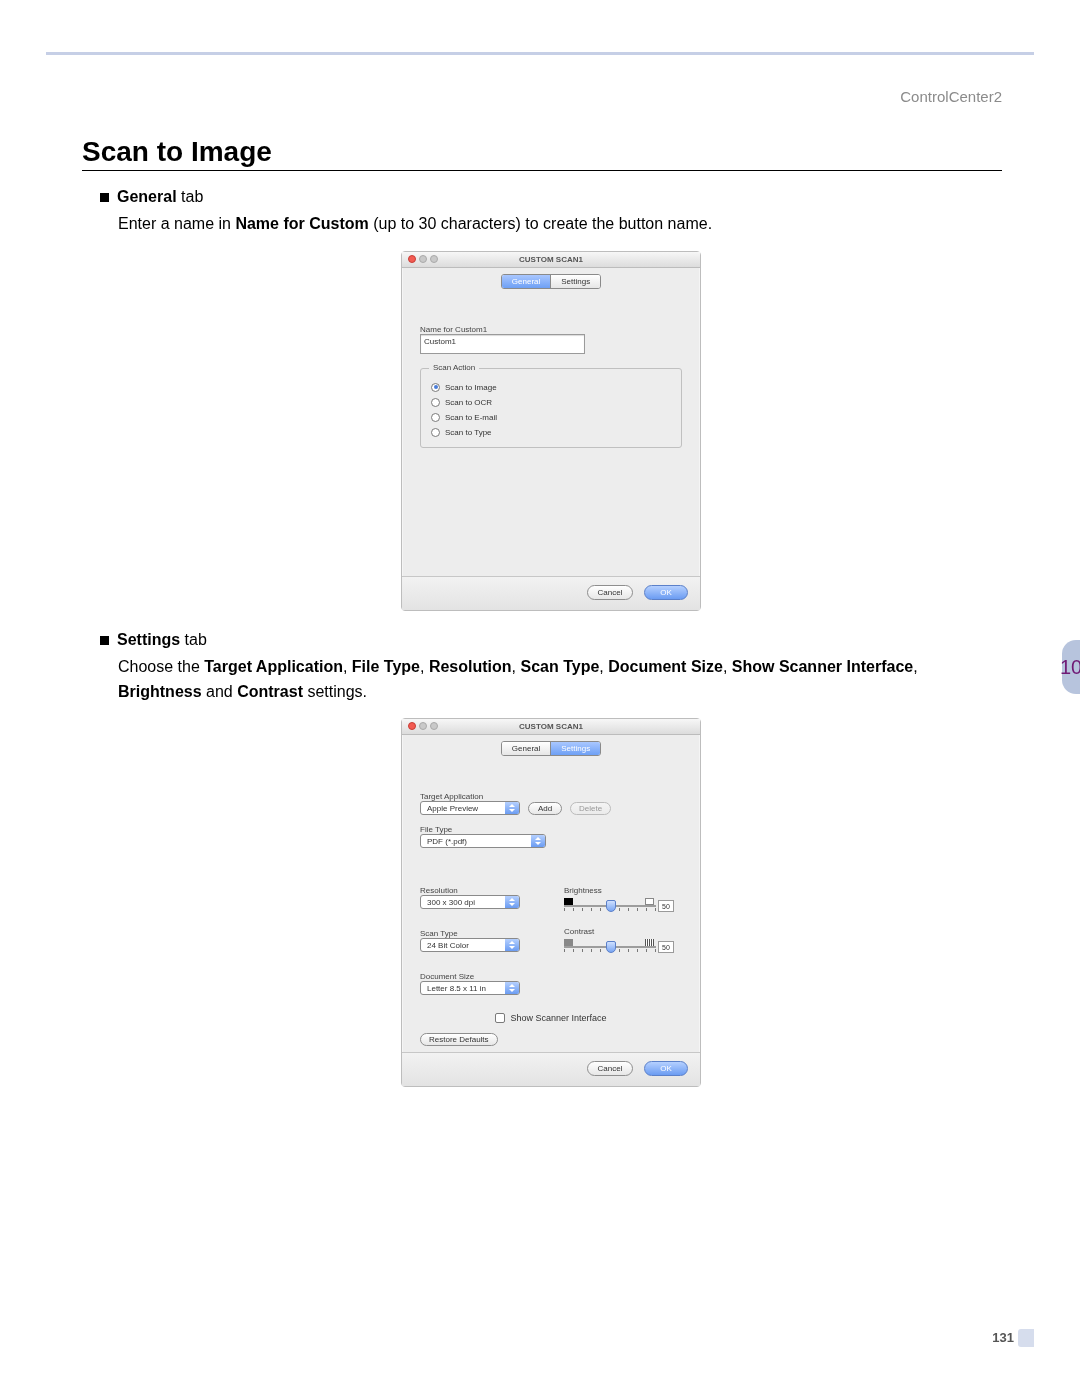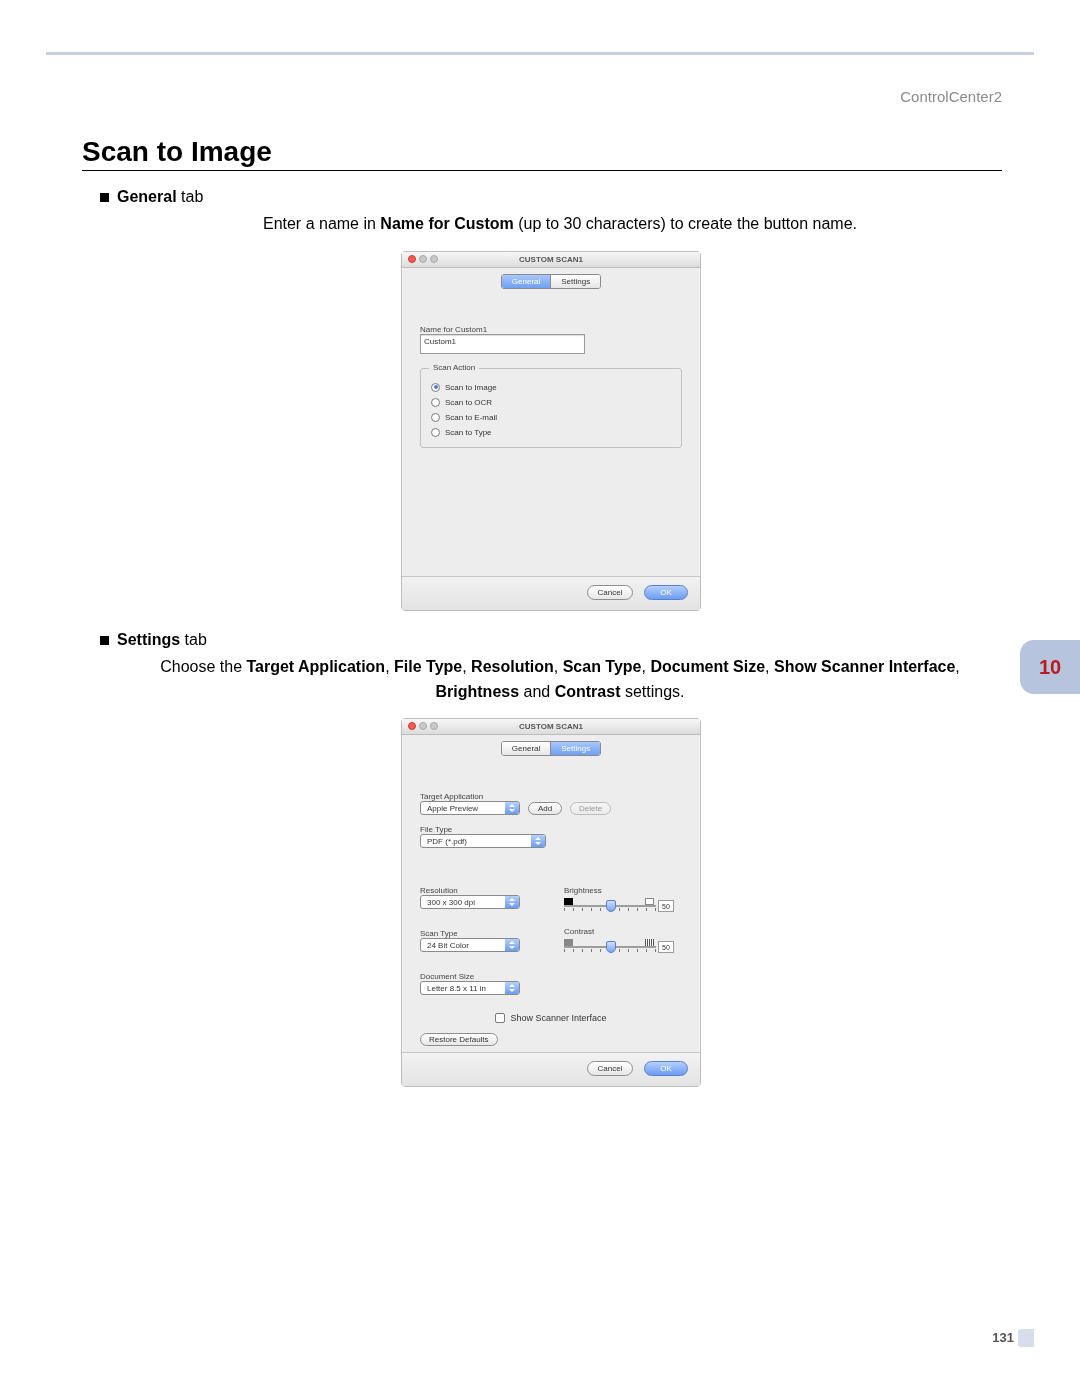--- a/index.html
+++ b/index.html
@@ -32,21 +32,21 @@
     height: 1px; background: #000;
   }
   .content {
     position: absolute;
     top: 180px; left: 100px; right: 78px;
   }
   .bullet-row { display: flex; align-items: baseline; gap: 8px; margin-top: 8px; }
   .bullet-sq { width: 9px; height: 9px; background: #000; margin-top: 5px; flex-shrink: 0; }
   .bullet-text { font-size: 16px; }
   .bullet-text .bold { font-weight: bold; }
-  .para { margin-left: 18px; font-size: 16px; line-height: 1.55; margin-top: 6px; text-align: center; }
+  .para { margin-left: 18px; font-size: 16px; line-height: 1.55; margin-top: 6px; }
   .para .bold { font-weight: bold; }
 
   
   .dialog {
     width: 300px; margin: 14px auto 0 auto;
     background: #ededed;
     border: 1px solid #bdbdbd;
     border-radius: 4px;
     font-size: 9px;
     color: #333;
@@ -142,25 +142,25 @@
   .slider .g2 { position:absolute; top:3px; width:9px; height:7px; background:repeating-linear-gradient(90deg,#555 0 1px,#fff 1px 2px); }
   .ticks { position:absolute; top:13px; left:0; right:18px; display:flex; justify-content:space-between; }
   .ticks i { width:1px; height:3px; background:#777; display:block; }
   .chkrow { display:flex; align-items:center; gap:5px; justify-content:center; margin-top:18px; }
   .chk { width:10px; height:10px; border:1px solid #7a7a7a; background:#fff; border-radius:2px; }
   .restore { margin-top:10px; }
   .dialog.tall { height: auto; }
 
   .side-tab {
     position:absolute; right:0; top:640px;
-    width:60px; height:54px;
-    background:#b7c4dd; color:#b91c1c;
+    width:18px; height:54px;
+    background:#b7c4dd; color:#701a75;
     border-radius:14px 0 0 14px;
     display:flex; align-items:center; justify-content:center;
-    font-size:20px; font-weight:bold;
+    font-size:20px; font-weight:normal;
   }
   .pg-num {
     position:absolute; right:66px; bottom:52px;
     font-size:13px; font-weight:bold; color:#555;
   }
   .pg-block {
     position:absolute; right:46px; bottom:50px;
     width:16px; height:18px; background:#d6dded;
     border-radius:3px 0 0 3px;
   }

